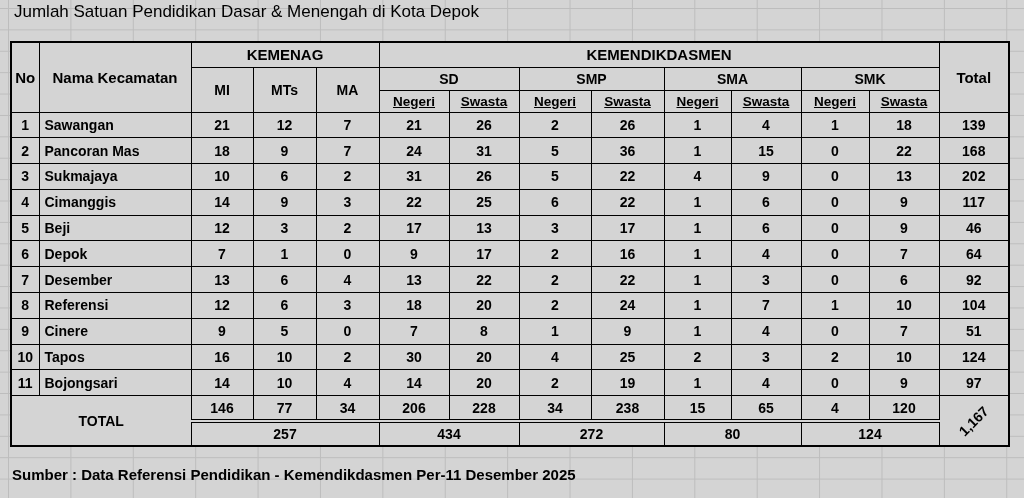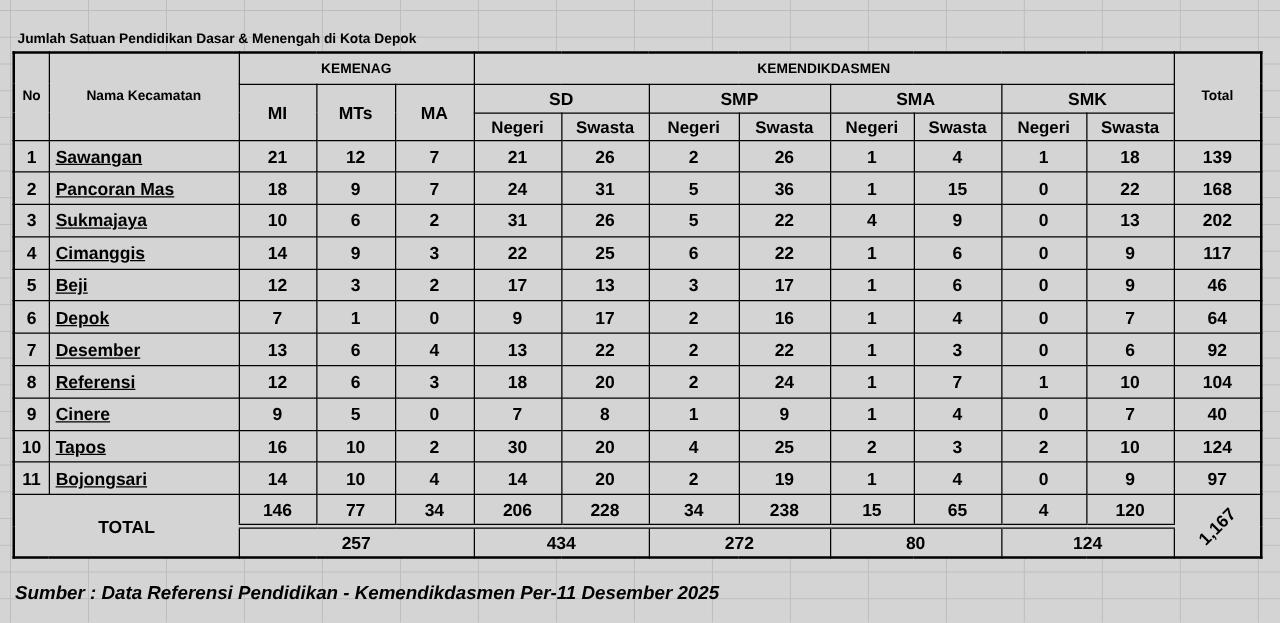--- a/index.html
+++ b/index.html
@@ -10,53 +10,53 @@
     color: #000;
     font-family: "Liberation Sans", sans-serif;
     background-color: #d4d4d4;
     background-image:
       linear-gradient(to bottom, #bdbdbd 1px, transparent 1px),
       linear-gradient(to right, #bdbdbd 1px, transparent 1px);
     background-size: 100% 21.4px, 62.4px 100%;
     background-position: 0 8px, 8px 0;
   }
   .title {
-    position: absolute; left: 14px; top: 25px;
-    font-size: 11px; font-weight: bold; white-space: nowrap;
+    position: absolute; left: 14px; top: 2px;
+    font-size: 17px; font-weight: normal; white-space: nowrap;
   }
   table.edu {
     position: absolute; left: 10px; top: 41px;
     width: 998px; border-collapse: collapse; table-layout: fixed;
     background: #d4d4d4;
   }
   table.edu th, table.edu td {
     border: 1.5px solid #000;
     padding: 0;
     text-align: center; vertical-align: middle;
     font-size: 14px; font-weight: bold;
     overflow: hidden; white-space: nowrap;
   }
   table.edu { border: 2px solid #000; }
-  thead tr.h1 th { height: 25px; font-size: 11px; }
+  thead tr.h1 th { height: 25px; font-size: 15px; }
   thead tr.h2 th { height: 23px; }
-  thead tr.h3 th { height: 22px; font-size: 13.5px; }
+  thead tr.h3 th { height: 22px; font-size: 13.5px; text-decoration: underline; }
   tbody td { height: 25.8px; }
-  tbody td.name { text-align: left; padding-left: 5px; text-decoration: underline; }
+  tbody td.name { text-align: left; padding-left: 5px; }
   tfoot td { height: 25px; }
   tfoot td.sub { border-bottom: 4px double #000; }
   td.total-label { font-size: 14.5px; }
   td.grand { border-bottom: 2px solid #000; }
   .rot {
     display: inline-block;
     transform: rotate(-45deg);
     font-size: 14px; font-weight: bold;
   }
   .source {
     position: absolute; left: 12px; top: 466px;
-    font-size: 15px; font-weight: bold; white-space: nowrap; font-style: italic;
+    font-size: 15px; font-weight: bold; white-space: nowrap;
   }
 </style>
 </head>
 <body>
 
 <div class="title">Jumlah Satuan Pendidikan Dasar &amp; Menengah di Kota Depok</div>
 
 <table class="edu">
   <colgroup>
     <col style="width:28px">
@@ -238,21 +238,21 @@
         <td>5</td>
         <td>0</td>
         <td>7</td>
         <td>8</td>
         <td>1</td>
         <td>9</td>
         <td>1</td>
         <td>4</td>
         <td>0</td>
         <td>7</td>
-        <td>40</td>
+        <td>51</td>
       </tr>
       <tr>
         <td>10</td>
         <td class="name">Tapos</td>
         <td>16</td>
         <td>10</td>
         <td>2</td>
         <td>30</td>
         <td>20</td>
         <td>4</td>

